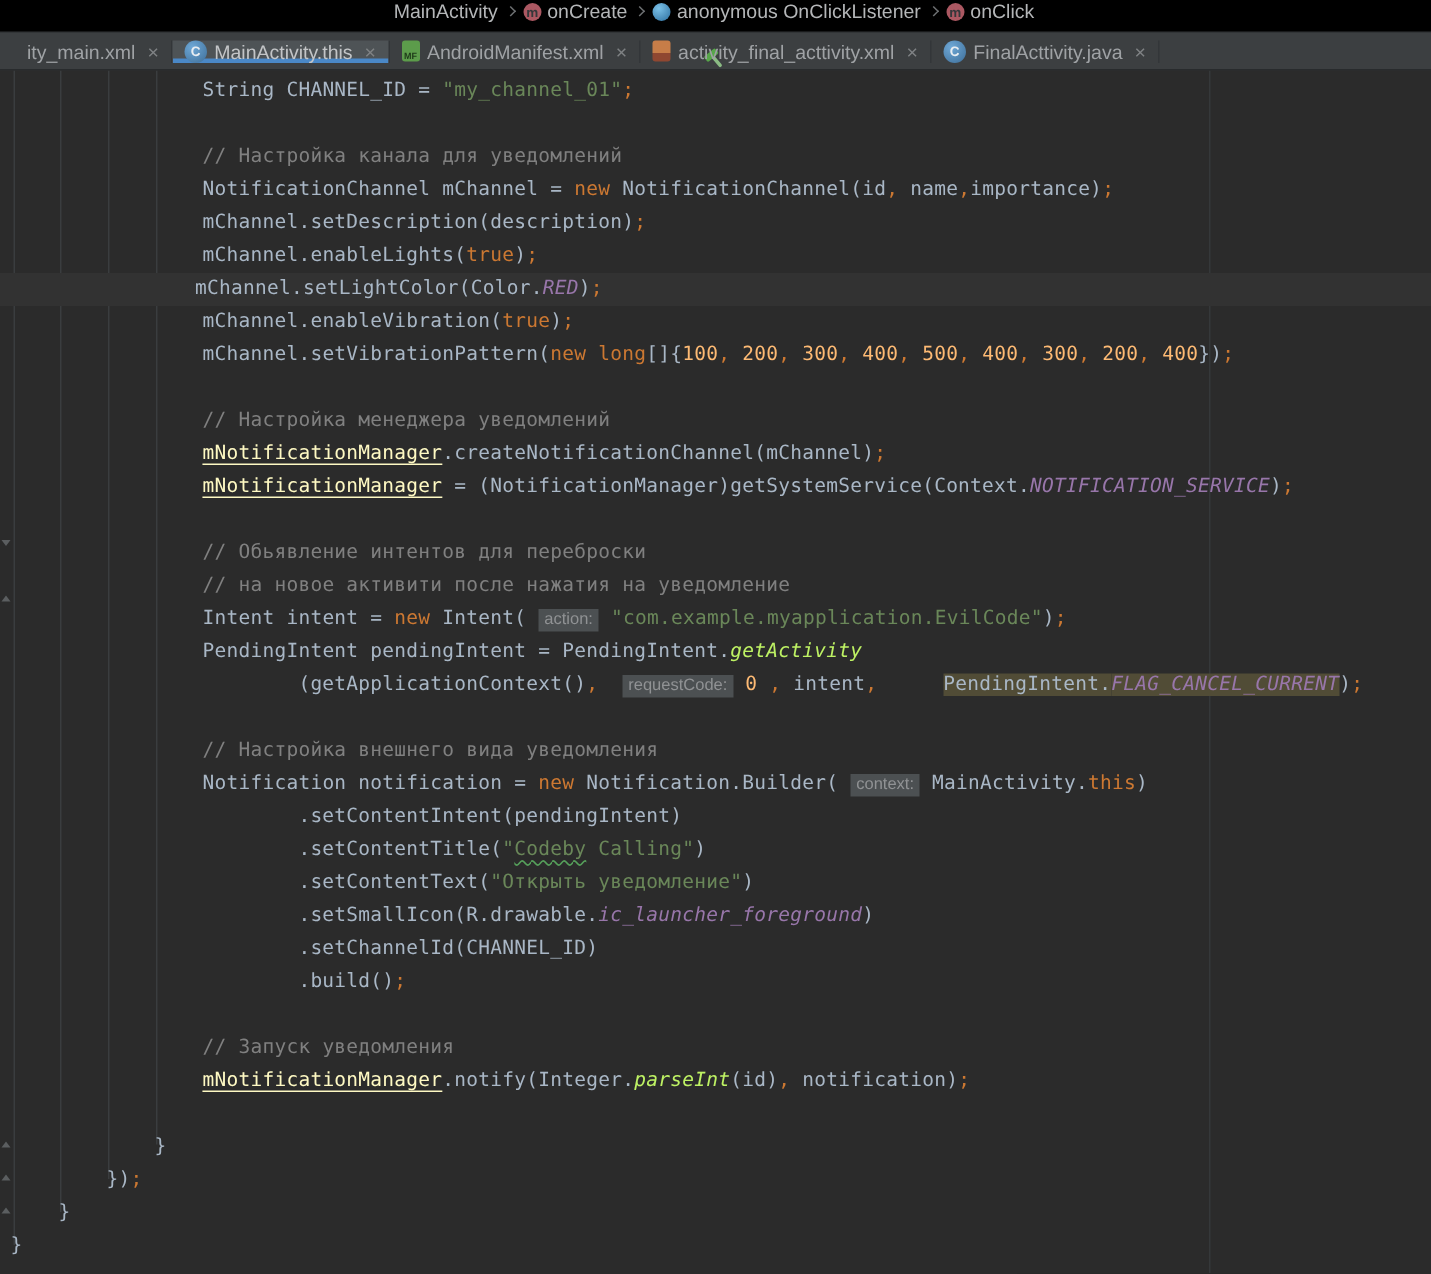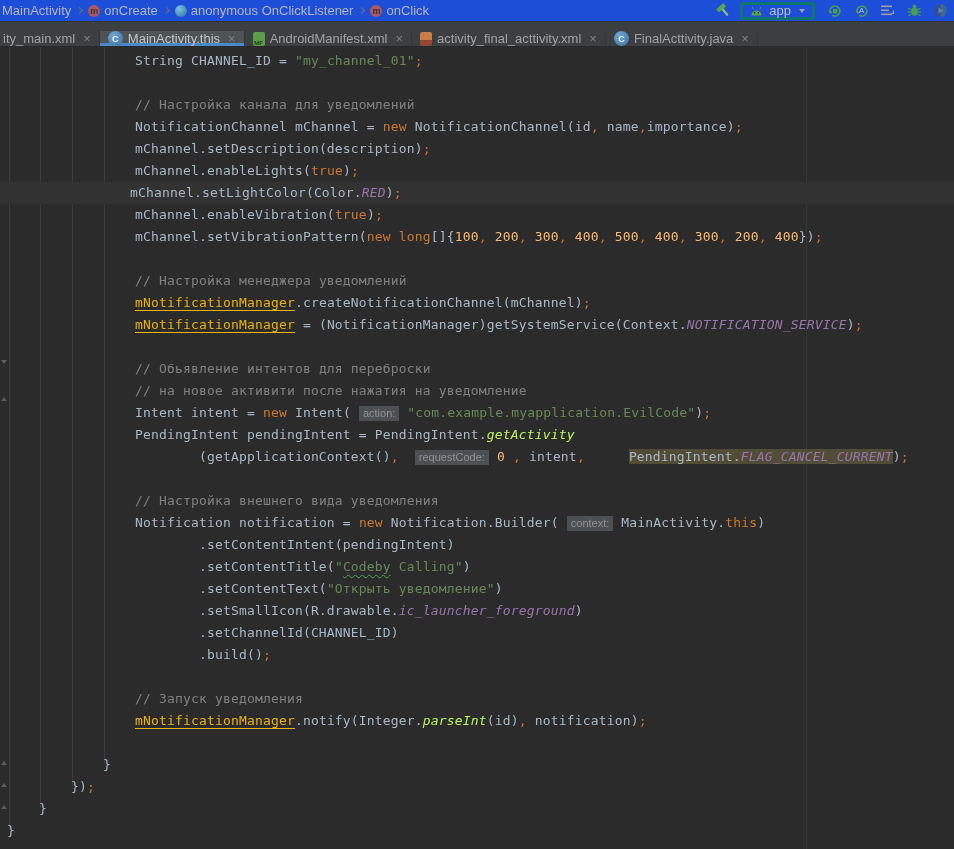--- a/index.html
+++ b/index.html
@@ -1,42 +1,42 @@
 <!DOCTYPE html>
 <html><head>
 <meta charset="utf-8">
 <style>
   * { margin:0; padding:0; box-sizing:border-box; }
   html,body { width:954px; height:849px; overflow:hidden; background:#2B2B2B;
               font-family:"Liberation Sans", sans-serif; }
 
   
-  .toolbar { height:22px; background:#1d4ed8; display:flex; align-items:center;
-             padding:0 4px 0 2px; gap:8px; border-bottom:1px solid #323537; }
+  .toolbar { height:22px; background:#000000; display:flex; align-items:center;
+             padding:0 4px 0 2px; gap:8px; border-bottom:1px solid #323537;flex-direction:column; }
   .breadcrumbs { display:flex; align-items:center; gap:5px; white-space:nowrap;
                  color:#B4B6B8; font-size:13px; }
   .bc-item { display:flex; align-items:center; gap:4px; cursor:default; }
   .bc-sep { width:5px; height:5px; border-top:1px solid #6E7173; border-right:1px solid #6E7173;
             transform:rotate(45deg); margin:0 1px; }
   .ic-method { width:12px; height:12px; border-radius:50%; background:#AB5862; color:#34373A;
                font-size:9px; font-weight:bold; display:flex; align-items:center; justify-content:center; }
   .ic-anon { width:12px; height:12px; border-radius:50%;
              background:radial-gradient(circle at 35% 30%, #7BC1E8, #2C6E9E); }
   .tb-spacer { flex:1; }
   .combo { height:18px; border:3px solid #0f766e; border-radius:3px; display:flex;
            align-items:center; gap:6px; padding:0 7px; color:#BDBFC1; font-size:13px; cursor:default; }
   .caret { width:0; height:0; border-left:3.5px solid transparent; border-right:3.5px solid transparent;
            border-top:4px solid #9DA0A2; margin-left:2px; }
   .tb-icons { display:flex; align-items:center; gap:11px; margin:0 2px 0 4px; }
   .tb-icons > span { display:inline-flex; align-items:center; position:relative; }
   .apply-letter { position:absolute; left:5px; top:3px; font-size:8px; color:#C7CACC; }
 
   
-  .tabbar { height:25px; background:#3C3F41; display:flex; align-items:flex-end;
-            border-bottom:1px solid #282B2D; }
+  .tabbar { height:25px; background:#3C3F41; display:flex; align-items:center;
+            border-bottom:1px solid #282B2D;padding-left:15px; }
   .tab { display:flex; align-items:center; gap:5px; padding:0 8px; font-size:13px;
          color:#9FA2A5; border-right:1px solid #333639; cursor:default; }
   .tab.selected { background:#4E5356; color:#C3C5C7; box-shadow:inset 0 -3px 0 #4A88C7; }
   .tab-close { color:#7F8284; font-size:13px; margin-left:3px; line-height:1; }
   .ic-class { width:15px; height:15px; border-radius:50%; flex:0 0 auto;
               background:radial-gradient(circle at 35% 30%, #6FA8D6, #3D6E99);
               color:#E8EDF2; font-size:9px; font-weight:bold;
               display:flex; align-items:center; justify-content:center; }
   .ic-file { width:12px; height:14px; border-radius:2px; position:relative; flex:0 0 auto; }
   .ic-manifest { background:#5C9C4B; }
@@ -54,21 +54,21 @@
   .cl { height:22px; }
   .hl-line { background:#323232; margin-left:-7px; padding-left:2px; }
   .tk-d { color:#A9B7C6; }
   .tk-k { color:#CC7832; }
   .tk-p { color:#CC7832; }
   .tk-s { color:#6A8759; }
   .tk-n { color:#fdba74; }
   .tk-c { color:#808080; }
   .tk-q { color:#9876AA; font-style:italic; }
   .tk-i { color:#bef264; font-style:italic; }
-  .tk-u { color:#eab308; text-decoration:underline; text-underline-offset:3px; }
+  .tk-u { color:#fef9c3; text-decoration:underline; text-underline-offset:3px; }
   .tk-h { background:#4C5052; color:#909294; border-radius:0; padding:0 4px;
           font-family:"Liberation Sans", sans-serif; font-size:11px; letter-spacing:normal;
           display:inline-block; line-height:15px; vertical-align:baseline; }
   .tk-w { color:#6A8759; text-decoration:underline wavy #55A05A 1px; text-underline-offset:3px;
           text-decoration-skip-ink:none; }
   .tk-dh { color:#A9B7C6; background:#514C36;margin-left:36px; }
   .tk-qh { color:#9876AA; font-style:italic; background:#514C36; }
   .fm { position:absolute; left:1px; width:0; height:0; z-index:3;
         border-left:3.5px solid transparent; border-right:3.5px solid transparent; }
   .fm-up   { border-bottom:4px solid #5B5E60; }

